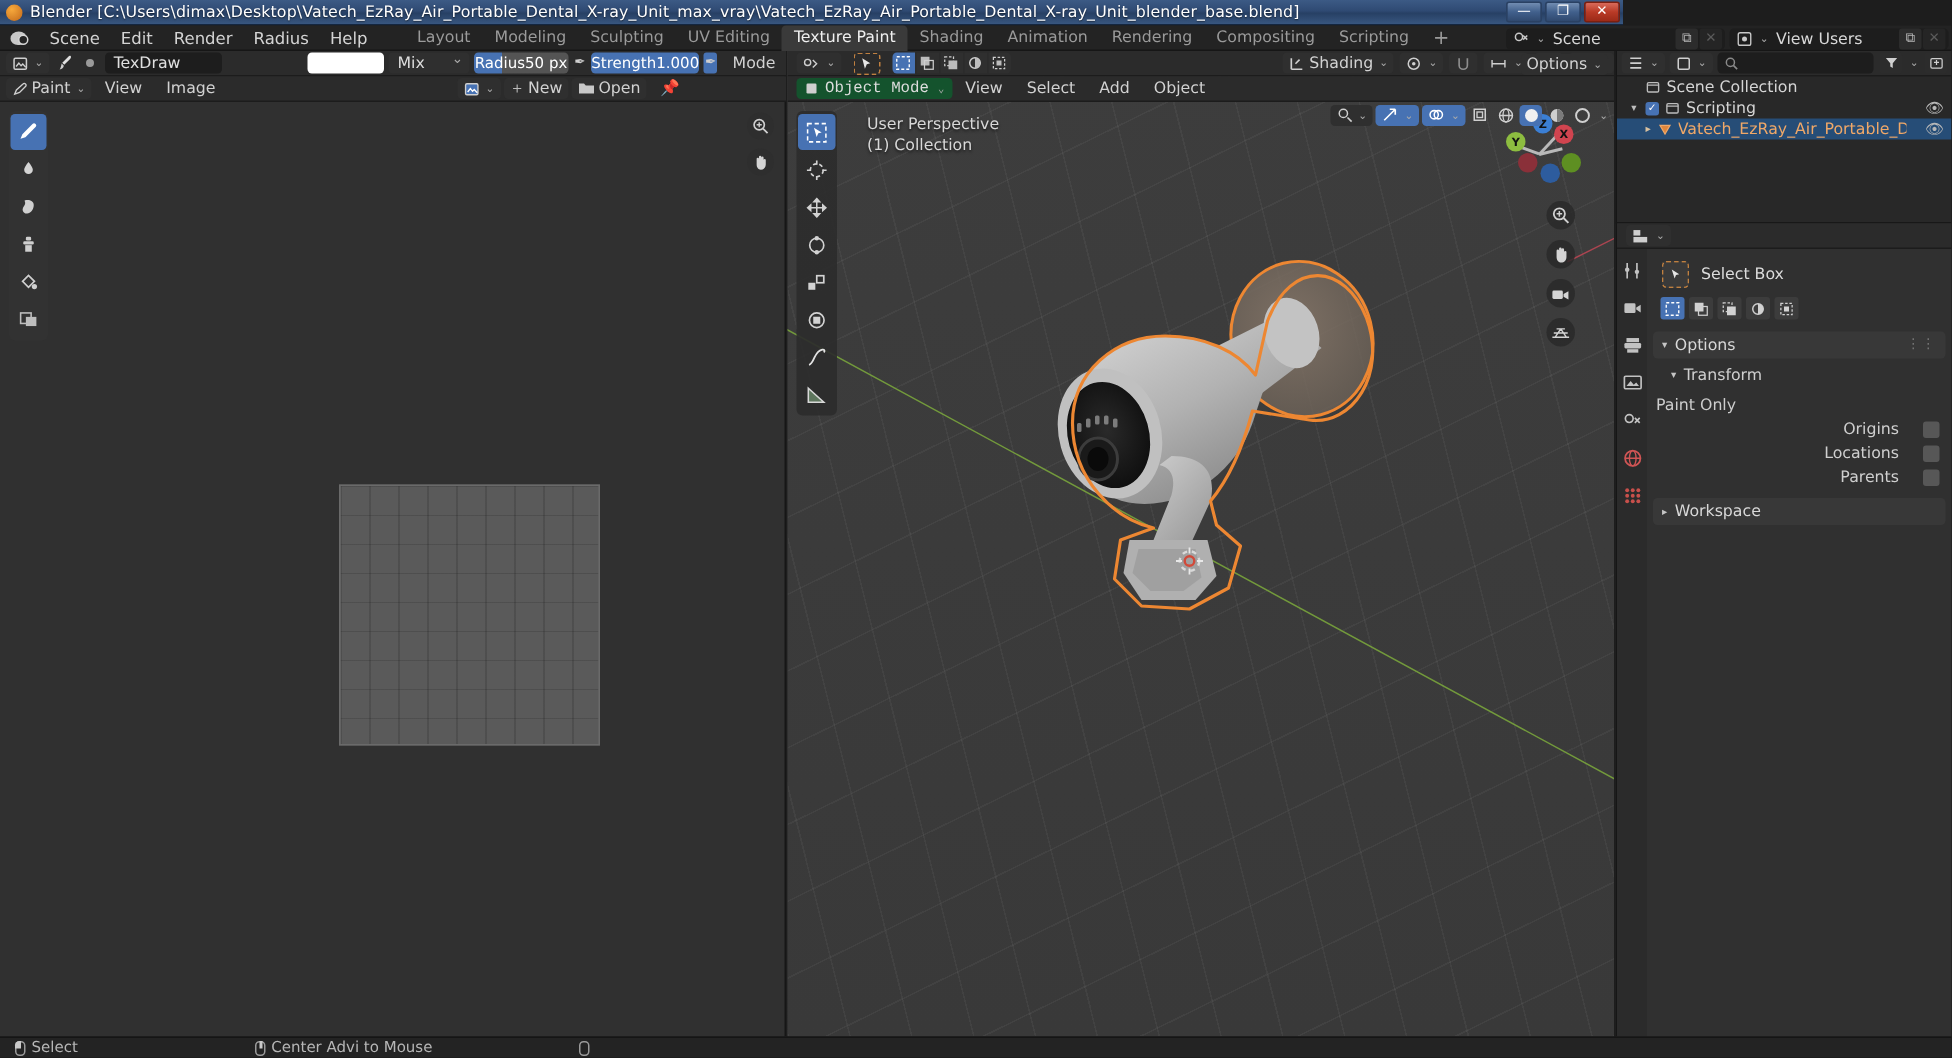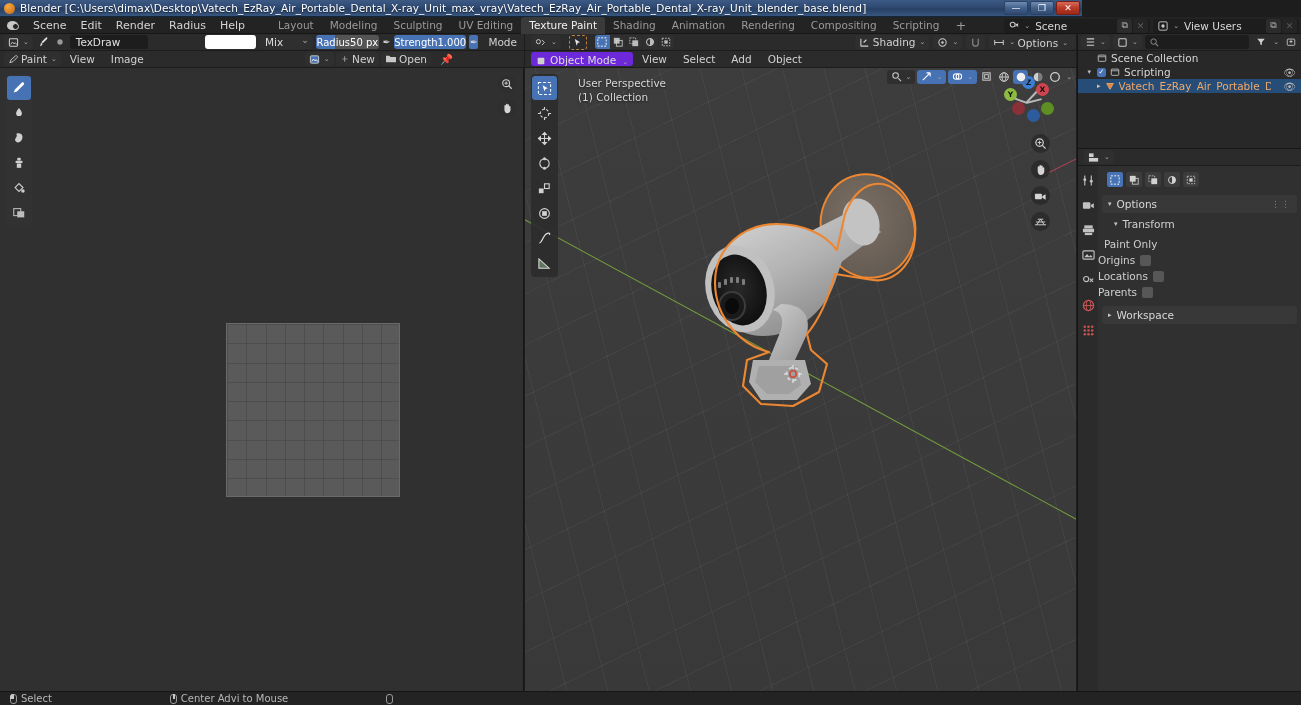--- a/index.html
+++ b/index.html
@@ -179,22 +179,22 @@
     position: absolute; left: 0; top: 0; width: 551px; height: 17px;
     background: #2b2b2b; display: flex; align-items: center; padding-left: 6px; gap: 4px;
     border-bottom: 1px solid #1c1c1c; z-index: 6;
   }
   .vp-head2 {
     position: absolute; left: 0; top: 17px; width: 551px; height: 17px;
     background: #2b2b2b; display: flex; align-items: center; padding-left: 6px; gap: 2px;
     border-bottom: 1px solid #1c1c1c; z-index: 6;
   }
   .mode-btn {
-    display: flex; align-items: flex-end; gap: 4px; height: 14px; padding: 0 5px;
-    background: #6d28d9; border-radius: 3px; font-size: 10.5px; color: #ddd;
+    display: flex; align-items: center; gap: 4px; height: 14px; padding: 0 5px;
+    background: #14532d; border-radius: 3px; font-size: 10.5px; color: #ddd; font-family: Liberation Mono, monospace;
   }
   .sel-mode-group { display: flex; gap: 1px; margin-left: 4px; }
   .sel-mode {
     width: 15px; height: 14px; background: #2f2f2f; display:flex;align-items:center;justify-content:center;
   }
   .sel-mode:first-child { border-radius: 3px 0 0 3px; background:#4772b3; }
   .sel-mode:last-child { border-radius: 0 3px 3px 0; }
   .vp-right { position:absolute; right: 4px; top:0; height:17px; display:flex; align-items:center; gap:3px; }
   .vp-right2 { position:absolute; right: 4px; top:17px; height:17px; display:flex; align-items:center; gap:2px; }
   .shade-ball { width: 15px; height: 14px; border-radius: 3px; display:flex;align-items:center;justify-content:center;}
@@ -265,21 +265,21 @@
   .selmode-b { width: 16px; height: 15px; background: #3c3c3c; border-radius: 2px;
                display:flex;align-items:center;justify-content:center; }
   .selmode-b.on { background: #4772b3; }
   .panel-title {
     display: flex; align-items: center; gap: 5px; font-size: 10.5px; color: #d8d8d8;
     padding: 3px 0 3px 6px; background: #383838; border-radius: 3px; margin: 2px 4px;
   }
   .panel-sub { display:flex;align-items:center;gap:5px;font-size:10.5px;color:#cfcfcf;padding:3px 0 3px 16px; }
   .tri { font-size: 7px; color: #c5c5c5; }
   .affect-label { font-size: 10.5px; color: #cdcdcd; padding: 5px 0 2px 6px; }
-  .prop-row { display:flex;align-items:center;gap:5px;padding: 2px 8px 2px 0; }
+  .prop-row { display:flex;align-items:center;justify-content:flex-end;gap:16px;padding: 2px 8px 2px 0; }
   .prop-lbl { font-size: 10.5px; color: #cfcfcf; }
   .prop-chk { width: 11px; height: 11px; background: #575757; border-radius: 2px; }
   .dots { margin-left:auto; margin-right:6px; color:#777; font-size:9px; letter-spacing:1px; }
 
   
   .statusbar {
     position: absolute; left: 0; bottom: 0; width: 1301px; height: 14px;
     background: #232323; display: flex; align-items: center; border-top: 1px solid #151515;
   }
   .sb-item { display: flex; align-items: center; gap: 4px; font-size: 10px; color: #b6b6b6; }
@@ -920,20 +920,28 @@
               <circle cx="11" cy="7" r="1.4"></circle>
               <circle cx="3" cy="11" r="1.4"></circle>
               <circle cx="7" cy="11" r="1.4"></circle>
               <circle cx="11" cy="11" r="1.4"></circle>
             </g>
           </svg>
       </div>
     </div>
 
     <div class="props-body">
+      <div class="tool-head">
+        <div class="tool-box">
+          <svg width="10" height="10" viewBox="0 0 12 12">
+              <path d="M3 2l6 3.8-2.6.6-1.1 2.7z" fill="#e6e6e6"></path>
+            </svg>
+        </div>
+        <span class="tool-name">Select Box</span>
+      </div>
 
       <div class="selmode-row">
         <div class="selmode-b on">
           <svg width="10" height="10" viewBox="0 0 12 12">
               <rect x="1" y="1" width="10" height="10" fill="none" stroke="#fff" stroke-width="1.1" stroke-dasharray="2.4 1.6"></rect>
             </svg>
         </div>
         <div class="selmode-b">
           <svg width="10" height="10" viewBox="0 0 12 12">
               <rect x="1" y="1" width="7" height="7" fill="#d2d2d2"></rect>

